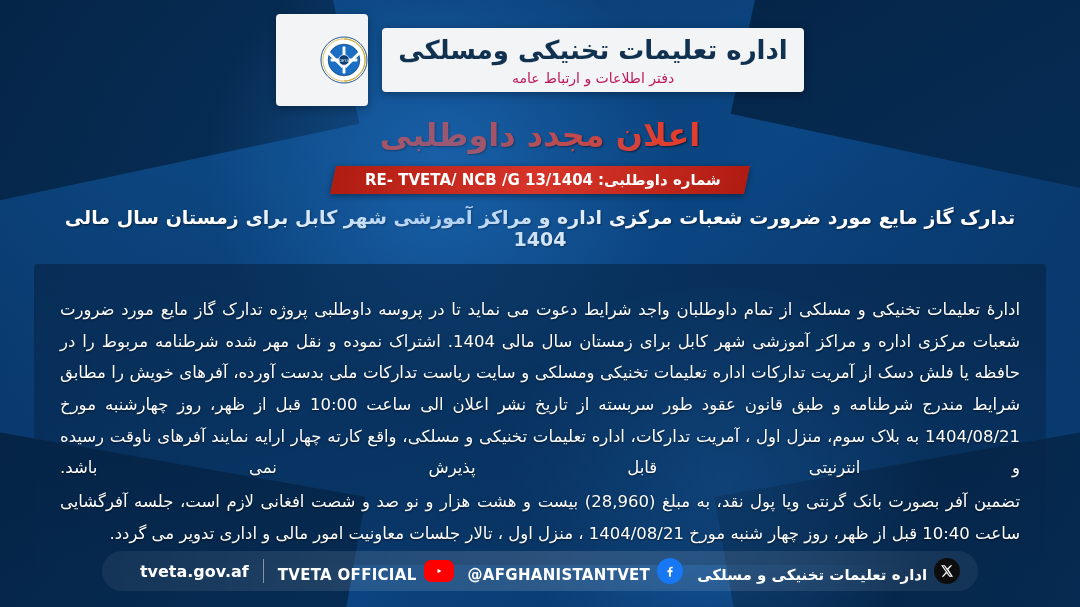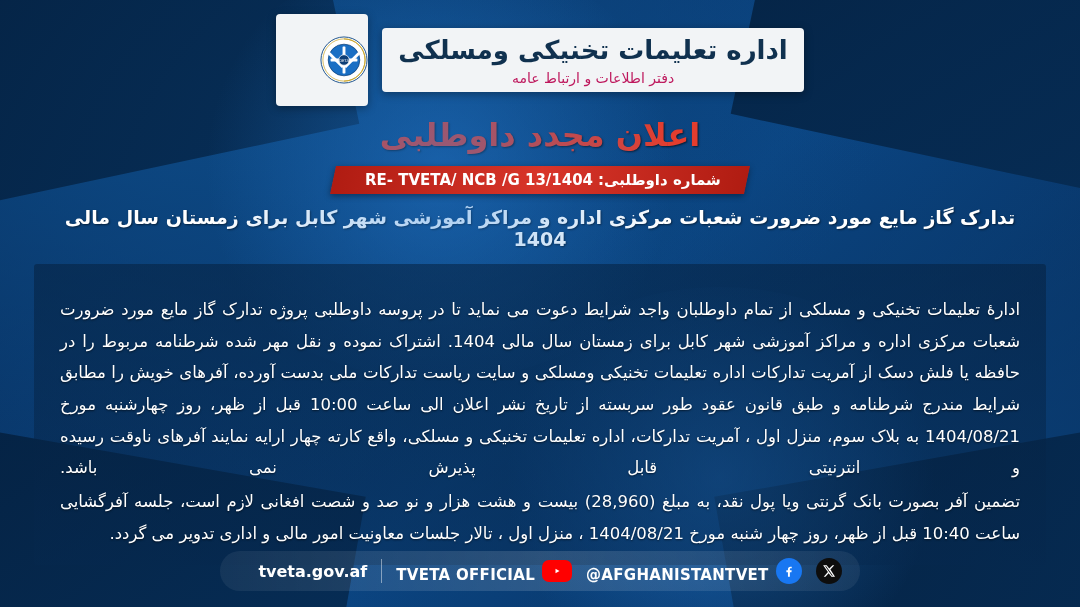--- a/index.html
+++ b/index.html
@@ -197,20 +197,21 @@
   </div>
 
   <div class="footer">
     <div class="footer-bar">
       <div class="f-item">
         <span class="f-ico x">
           <svg width="14" height="14" viewBox="0 0 24 24" aria-hidden="true">
             <path fill="#ffffff" d="M18.2 2H21l-6.6 7.6L22.3 22h-6.1l-4.8-6.3L5.9 22H3l7.1-8.1L1.9 2h6.2l4.3 5.8L18.2 2zm-1.1 18h1.7L7.1 3.8H5.3L17.1 20z"></path>
           </svg>
         </span>
+        <span class="f-label">اداره تعلیمات تخنیکی و مسلکی</span>
       </div>
 
       <div class="f-item">
         <span class="f-ico fb">
           <svg width="14" height="14" viewBox="0 0 24 24" aria-hidden="true">
             <path fill="#ffffff" d="M13.5 22v-8h2.7l.4-3.1h-3.1V8.9c0-.9.25-1.5 1.55-1.5h1.65V4.6c-.3 0-1.3-.1-2.45-.1-2.4 0-4.05 1.5-4.05 4.2v2.2H7.5V14h2.7v8h3.3z"></path>
           </svg>
         </span>
         <span class="f-label latin">@AFGHANISTANTVET</span>
       </div>

